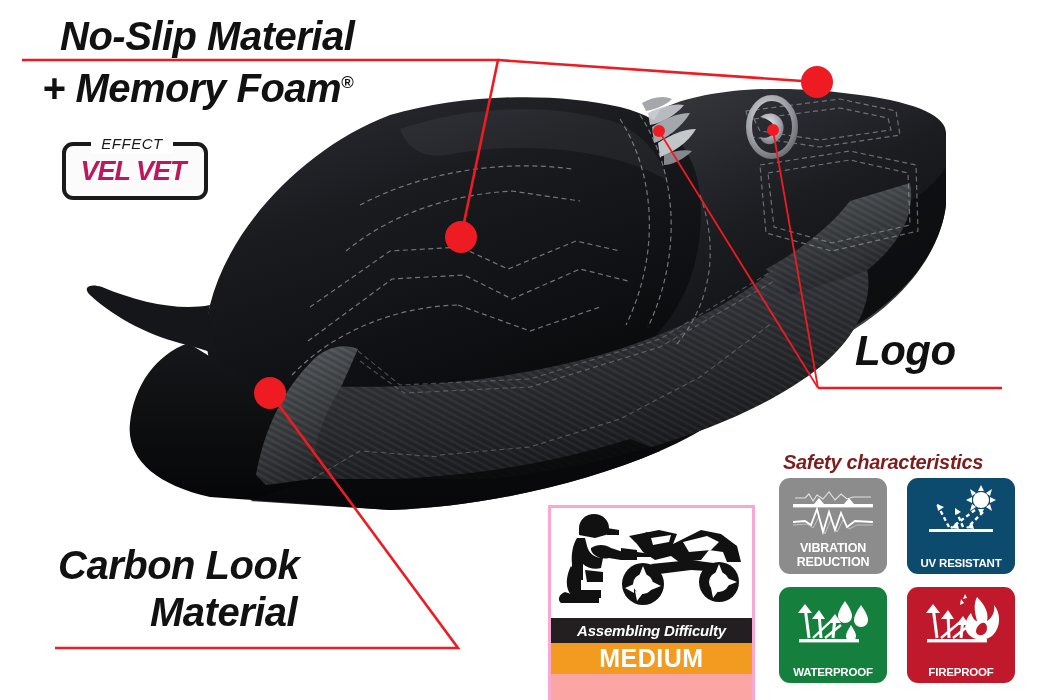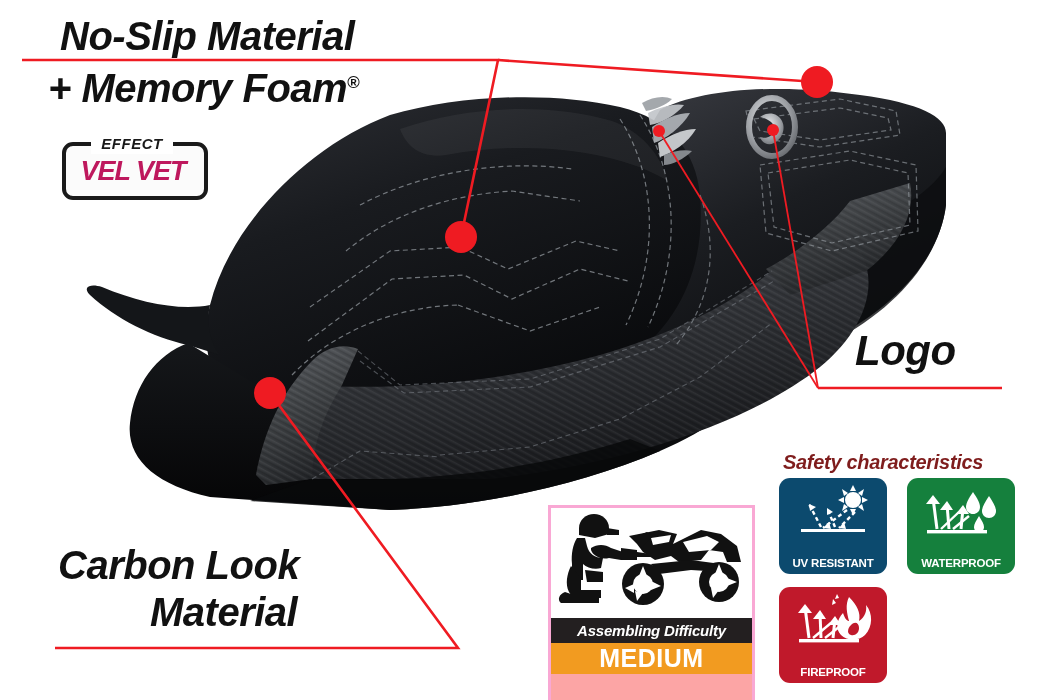--- a/index.html
+++ b/index.html
@@ -26,21 +26,21 @@
     color: #111111;
     letter-spacing: -0.5px;
     white-space: nowrap;
     line-height: 1.0;
   }
   #label-noslip-l1 {
     left: 60px; top: 16px;
     font-size: 40px;
   }
   #label-noslip-l2 {
-    left: 48px; top: 68px;
+    left: 42px; top: 68px;
     font-size: 40px;
     text-align: center;
   }
   .reg-mark {
     font-size: 17px;
     vertical-align: super;
     font-style: normal;
     font-weight: bold;
   }
   #label-logo {
@@ -83,21 +83,21 @@
     left: 29px; top: 0px;
     width: 82px; height: 20px;
     background: #ffffff;
   }
   #velvet-badge .vb-effect {
     position: absolute;
     left: 30px; top: 1px;
     width: 80px;
     text-align: center;
     font-family: "Liberation Sans", sans-serif;
-    font-weight: bold;
+    font-weight: normal;
     font-style: italic;
     font-size: 15px;
     color: #1a1a1a;
     letter-spacing: 0.5px;
   }
   #velvet-badge .vb-velvet {
     position: absolute;
     left: 4px; top: 22px;
     width: 134px;
     text-align: center;
@@ -448,20 +448,40 @@
     </div>
     <div class="db-band-orange">
       <span>MEDIUM</span>
     </div>
   </div>
 
   <div id="safety-title">Safety characteristics</div>
 
   <div id="safety-grid">
 
+    <div class="safety-card" style="background:#8c8c8c;">
+      <svg class="sc-icon" viewBox="0 0 108 64">
+        <g stroke="#ffffff" fill="none" stroke-width="1.1" opacity="0.75">
+          <path d="M16,16 L26,16 L30,12 L34,19 L38,13 L44,17 L50,10 L56,18 L62,12 L68,17 L74,15 L92,15"></path>
+        </g>
+        <rect x="14" y="22" width="80" height="3.4" fill="#ffffff"></rect>
+        <path d="M40,22 L35,22 L40,16 L45,22 Z" fill="#ffffff"></path>
+        <path d="M70,22 L65,22 L70,16 L75,22 Z" fill="#ffffff"></path>
+        <g stroke="#ffffff" fill="none" stroke-width="1.8">
+          <path d="M14,40 L26,39 L32,43 L38,27 L44,50 L50,30 L56,48 L62,31 L68,45 L76,39 L94,40"></path>
+        </g>
+        <g stroke="#ffffff" fill="none" stroke-width="0.9" opacity="0.5">
+          <path d="M14,43 L28,42 L34,46 L40,35 L46,52 L52,37 L58,50 L64,38 L70,47 L78,43 L94,43"></path>
+        </g>
+      </svg>
+      <div class="sc-label two-line">
+        <div>VIBRATION</div>
+        <div>REDUCTION</div>
+      </div>
+    </div>
 
     <div class="safety-card" style="background:#0c4a6e;">
       <svg class="sc-icon" viewBox="0 0 108 64">
 
         <circle cx="74" cy="18" r="8" fill="#ffffff"></circle>
         <g fill="#ffffff">
           <path d="M74,3 L77,9 L71,9 Z"></path>
           <path d="M74,33 L71,27 L77,27 Z"></path>
           <path d="M59,18 L65,15 L65,21 Z"></path>
           <path d="M89,18 L83,21 L83,15 Z"></path>

